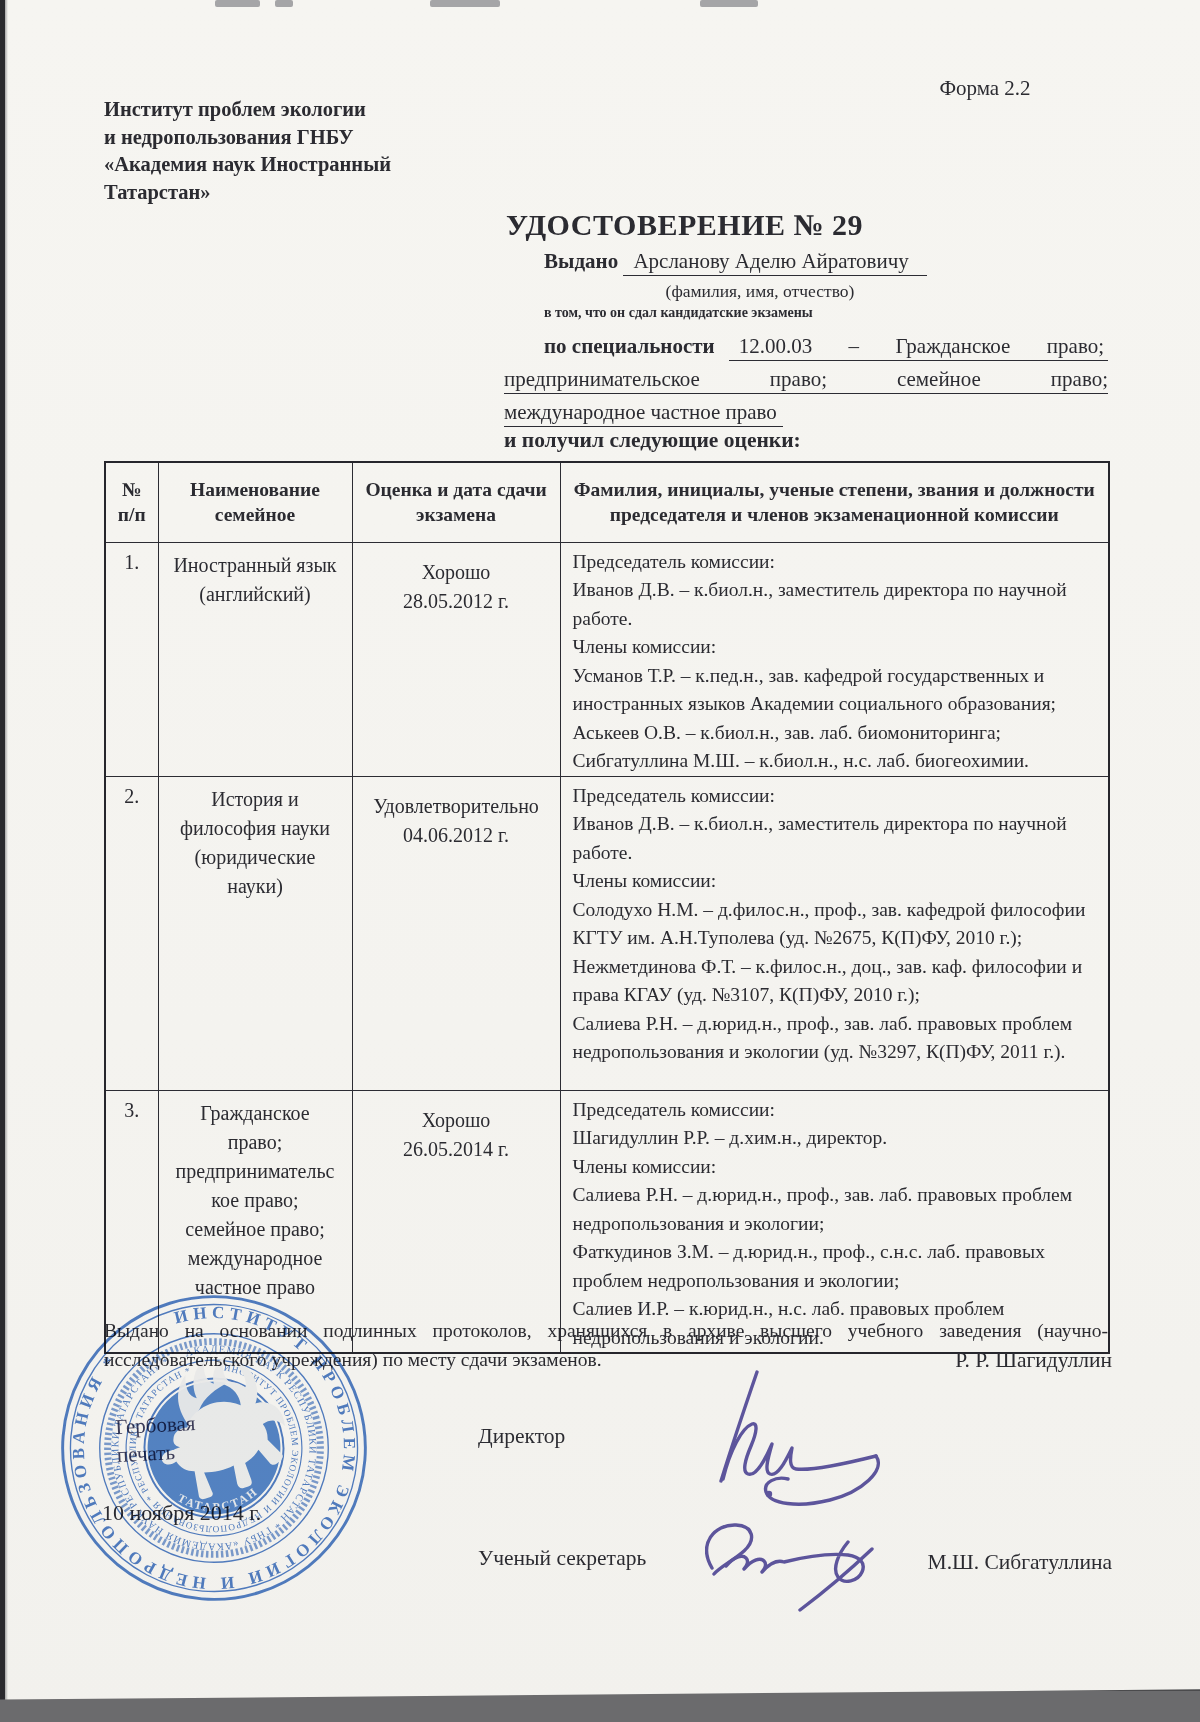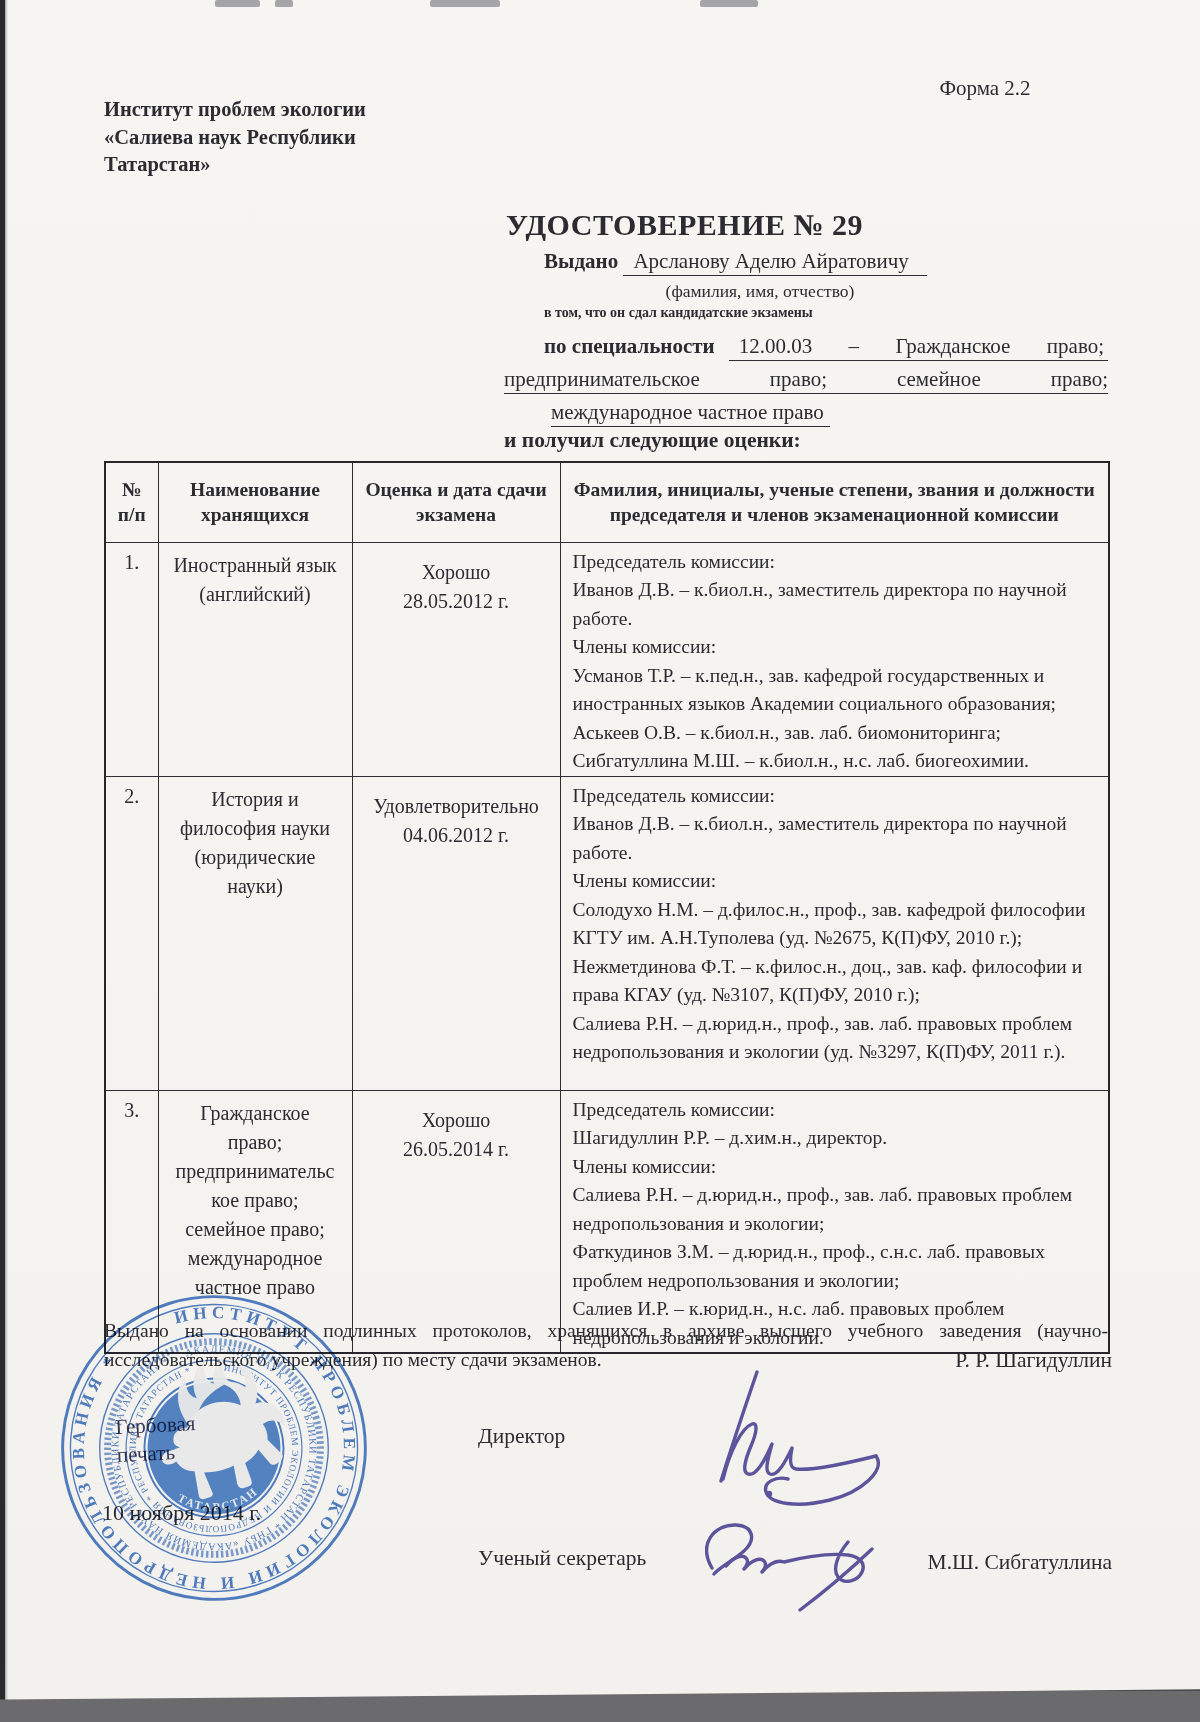--- a/index.html
+++ b/index.html
@@ -22,21 +22,21 @@
   .issued-line{left:544px;top:249px;font-size:21px;}
   .issued-name{border-bottom:1.8px solid #2c2c33;padding:0 18px 2px 10px;}
   .issued-hint{left:560px;top:281px;width:400px;text-align:center;font-size:17.5px;}
   .stmt1{left:544px;top:305px;font-size:14px;font-weight:bold;}
   .spec1{left:544px;top:334px;width:564px;display:flex;font-size:21px;}
   .spec1 .lbl{font-weight:bold;white-space:nowrap;margin-right:14px;}
   .spec1 .val{flex:1;border-bottom:1.6px solid #2c2c33;text-align:justify;text-align-last:justify;padding:0 4px 1px 10px;}
   .spec2{left:504px;top:367px;width:604px;font-size:21px;border-bottom:1.6px solid #2c2c33;
          text-align:justify;text-align-last:justify;padding-bottom:1px;}
   .spec3{left:504px;top:400px;font-size:21px;}
-  .spec3 span{display:inline-block;border-bottom:1.6px solid #2c2c33;padding:0 6px 1px 0;margin-left:47px;}
+  .spec3 span{display:inline-block;border-bottom:1.6px solid #2c2c33;padding:0 6px 1px 0;}
   .grades-intro{left:504px;top:428px;font-size:21.5px;font-weight:bold;}
   
   .tablebox{left:104px;top:461px;width:1004px;}
   table{width:100%;border-collapse:collapse;table-layout:fixed;border:2.5px solid #26262c;}
   th,td{border:1.5px solid #2c2c33;vertical-align:top;}
   th{font-size:19.5px;line-height:25px;font-weight:bold;text-align:center;vertical-align:middle;padding:4px 6px;margin-top:24px;}
   thead tr{height:80px;}
   tbody tr:nth-child(1){height:224px;}
   tbody tr:nth-child(2){height:314px;}
   tbody tr:nth-child(3){height:232px;}
@@ -64,21 +64,22 @@
 
   <div class="abs left-strip"></div>
   <div class="abs top-mark" style="left:215px;width:45px;"></div>
   <div class="abs top-mark" style="left:275px;width:18px;"></div>
   <div class="abs top-mark" style="left:430px;width:70px;"></div>
   <div class="abs top-mark" style="left:700px;width:58px;"></div>
 
   <div class="abs form-label">Форма 2.2</div>
   <div class="abs institution">
       <div>Институт проблем экологии</div>
-      <div>«Салиева наук Республики</div>
+      <div>и недропользования ГНБУ</div>
+      <div>«Академия наук Иностранный</div>
       <div>Татарстан»</div>
     </div>
 
   <div class="abs title">УДОСТОВЕРЕНИЕ № 29</div>
 
   <div class="abs issued-line">
     <span class="bold">Выдано</span>
     <span class="issued-name">Арсланову Аделю Айратовичу</span>
   </div>
   <div class="abs issued-hint">(фамилия, имя, отчество)</div>
@@ -99,21 +100,21 @@
     <table>
       <colgroup>
         <col style="width:53px">
           <col style="width:194px">
           <col style="width:208px">
           <col style="width:549px">
       </colgroup>
       <thead>
         <tr>
             <th>№ п/п</th>
-            <th>Наименование хранящихся</th>
+            <th>Наименование семейное</th>
             <th>Оценка и дата сдачи экзамена</th>
             <th>Фамилия, инициалы, ученые степени, звания и должности председателя и членов экзаменационной комиссии</th>
           </tr>
       </thead>
       <tbody>
           <tr>
             <td class="num">1.</td>
             <td class="disc">Иностранный язык (английский)</td>
             <td class="grade">
               <div>Хорошо</div>

